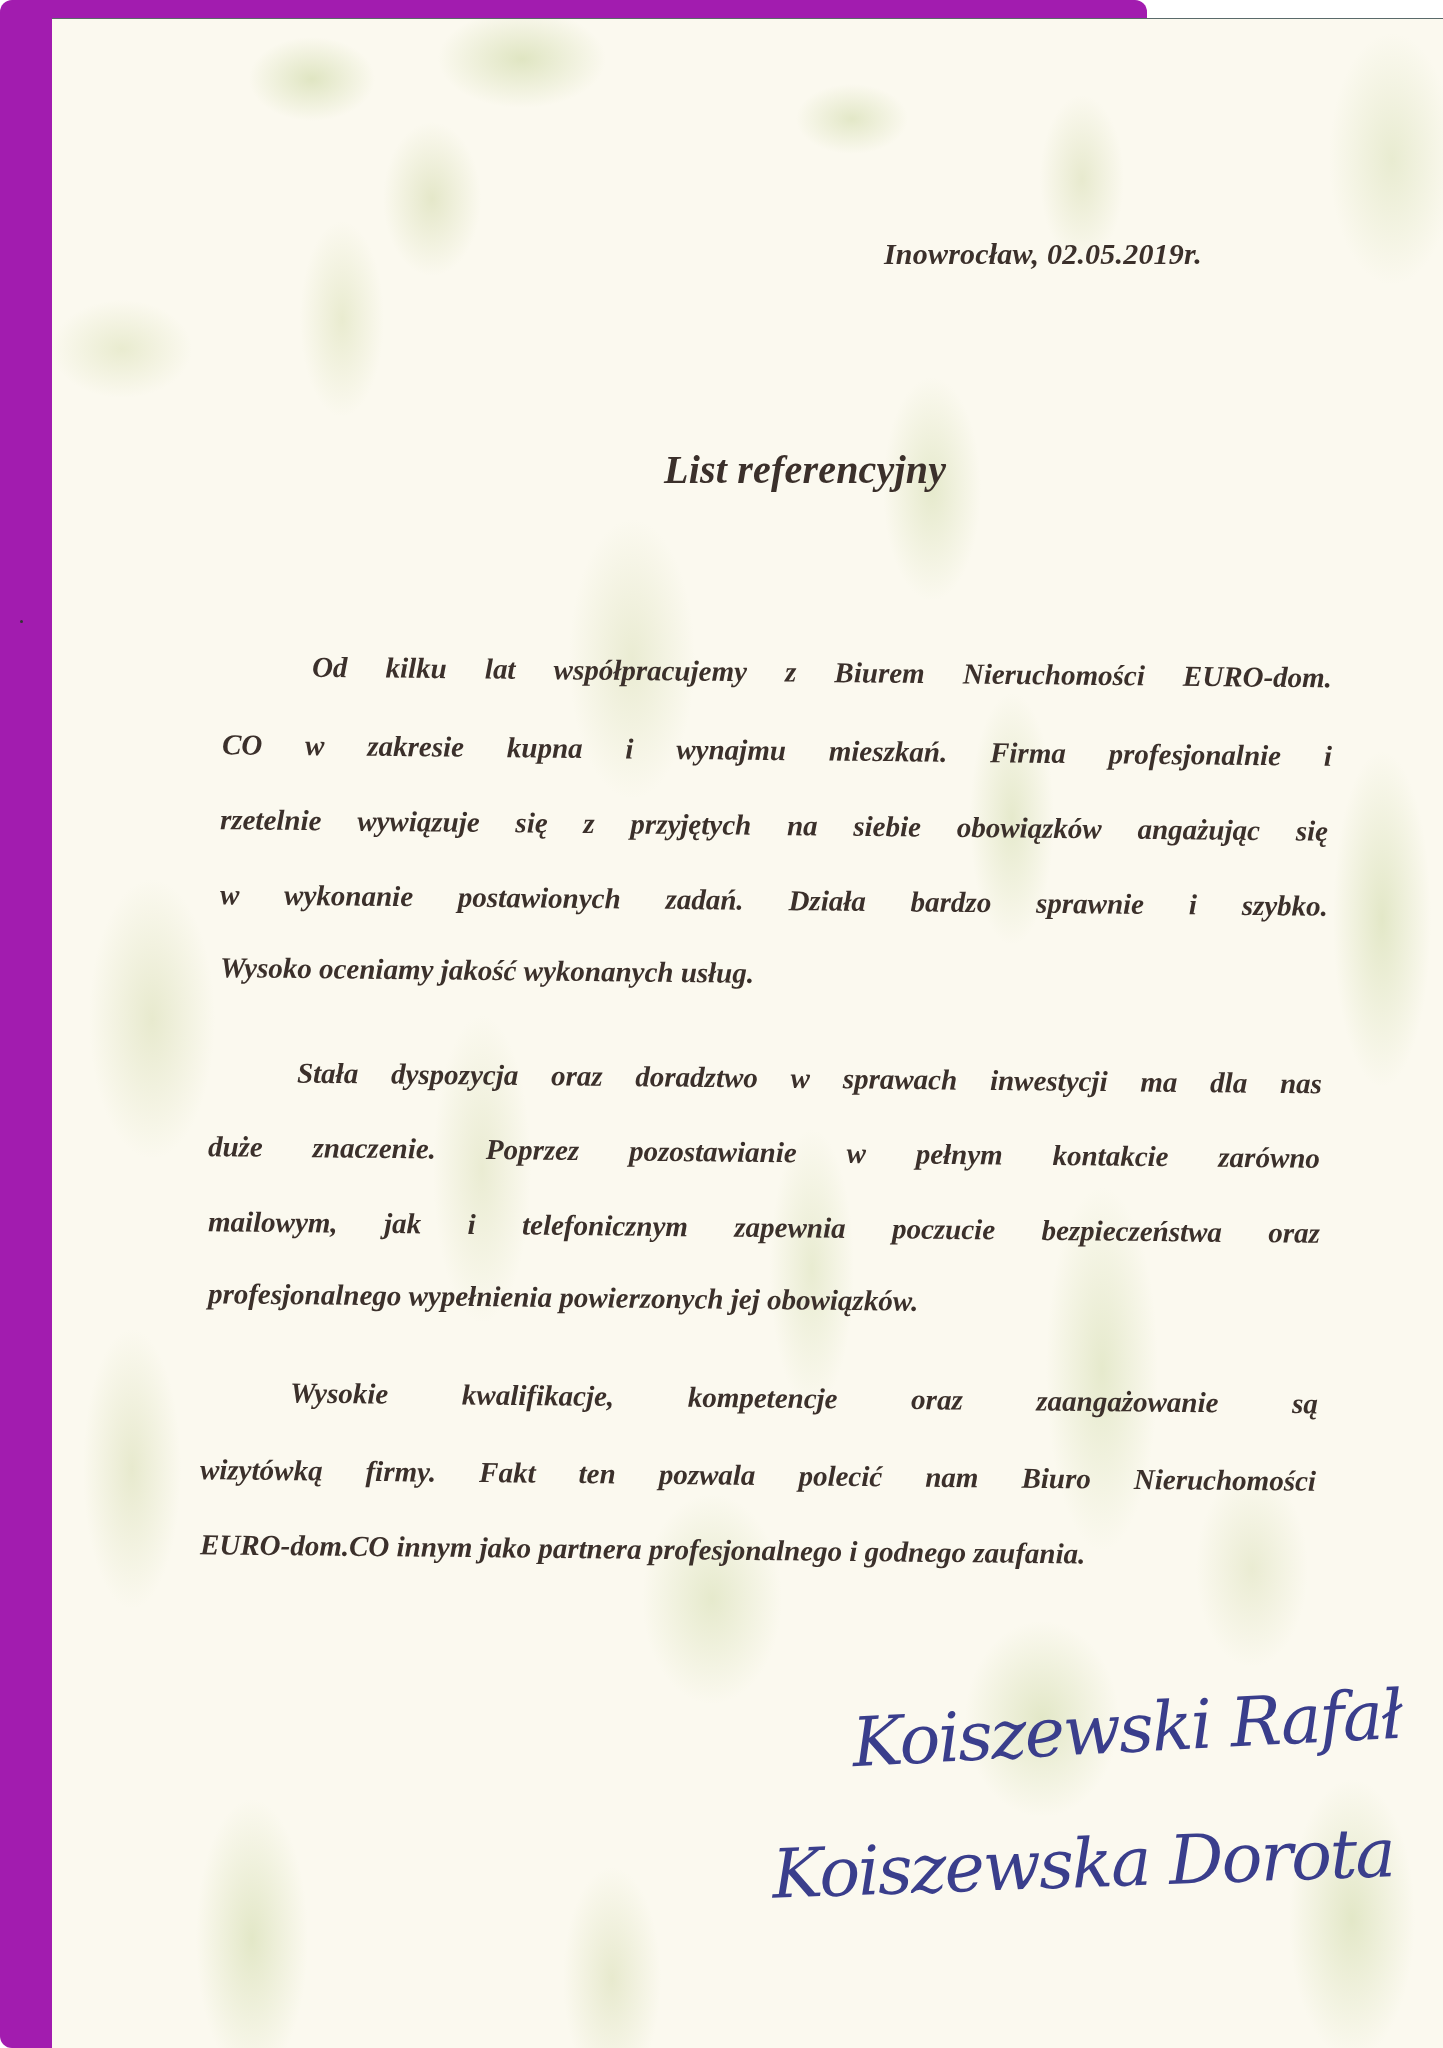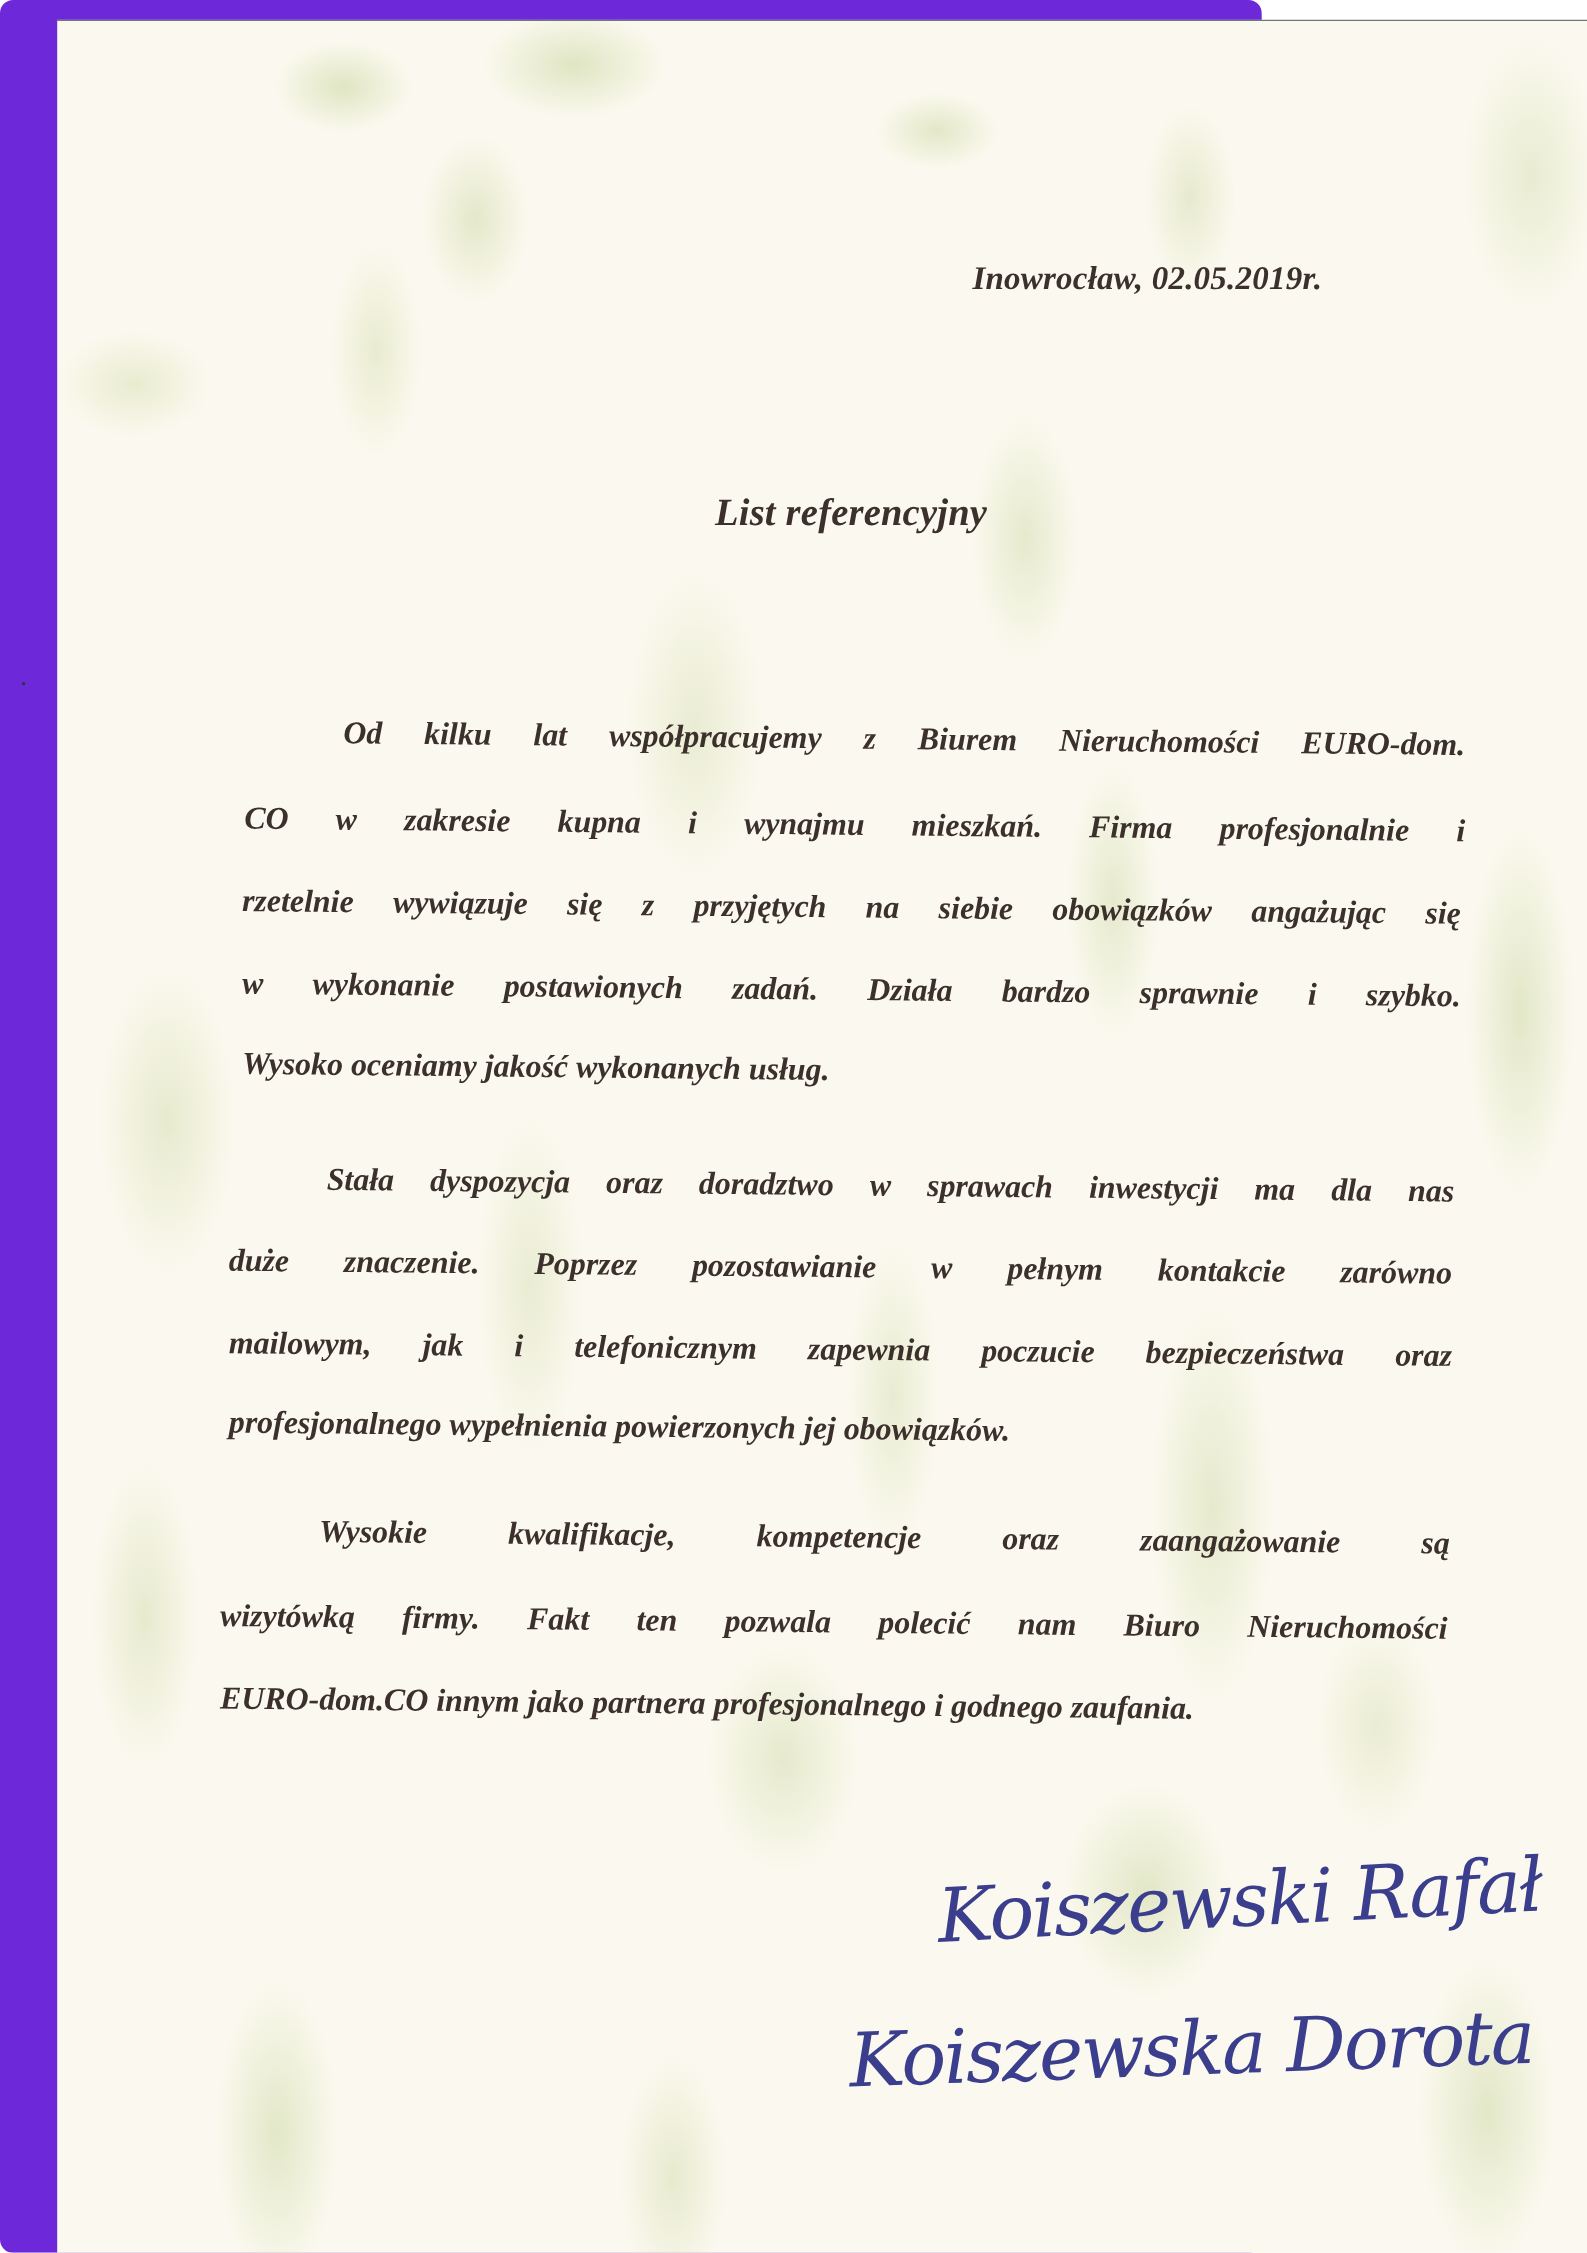--- a/index.html
+++ b/index.html
@@ -7,21 +7,21 @@
       padding: 0;
       width: 1443px;
       height: 2048px;
       background: #ffffff;
       overflow: hidden;
     }
     .scan {
       position: relative;
       width: 1147px;
       height: 2048px;
-      background: #6d28d9;
+      background: #a21caf;
       border-radius: 12px;
     }
     .paper {
       position: absolute;
       left: 52px;
       top: 18px;
       width: 1391px;
       height: 2030px;
       background-color: #fbf9ef;
       border-top: 1px solid #5a6a6a;
@@ -58,23 +58,23 @@
       font-weight: bold;
       color: #3b302b;
       letter-spacing: 0.2px;
     }
     .date-line {
       left: 832px;
       top: 218px;
       font-size: 30px;
     }
     .title {
-      left: 598px;
+      left: 612px;
       top: 427px;
-      font-size: 35px;
+      font-size: 40px;
     }
     .para-line {
       position: absolute;
       font-family: "Liberation Serif", "DejaVu Serif", serif;
       font-style: italic;
       font-weight: bold;
       color: #3b302b;
       font-size: 29px;
       white-space: nowrap;
     }

